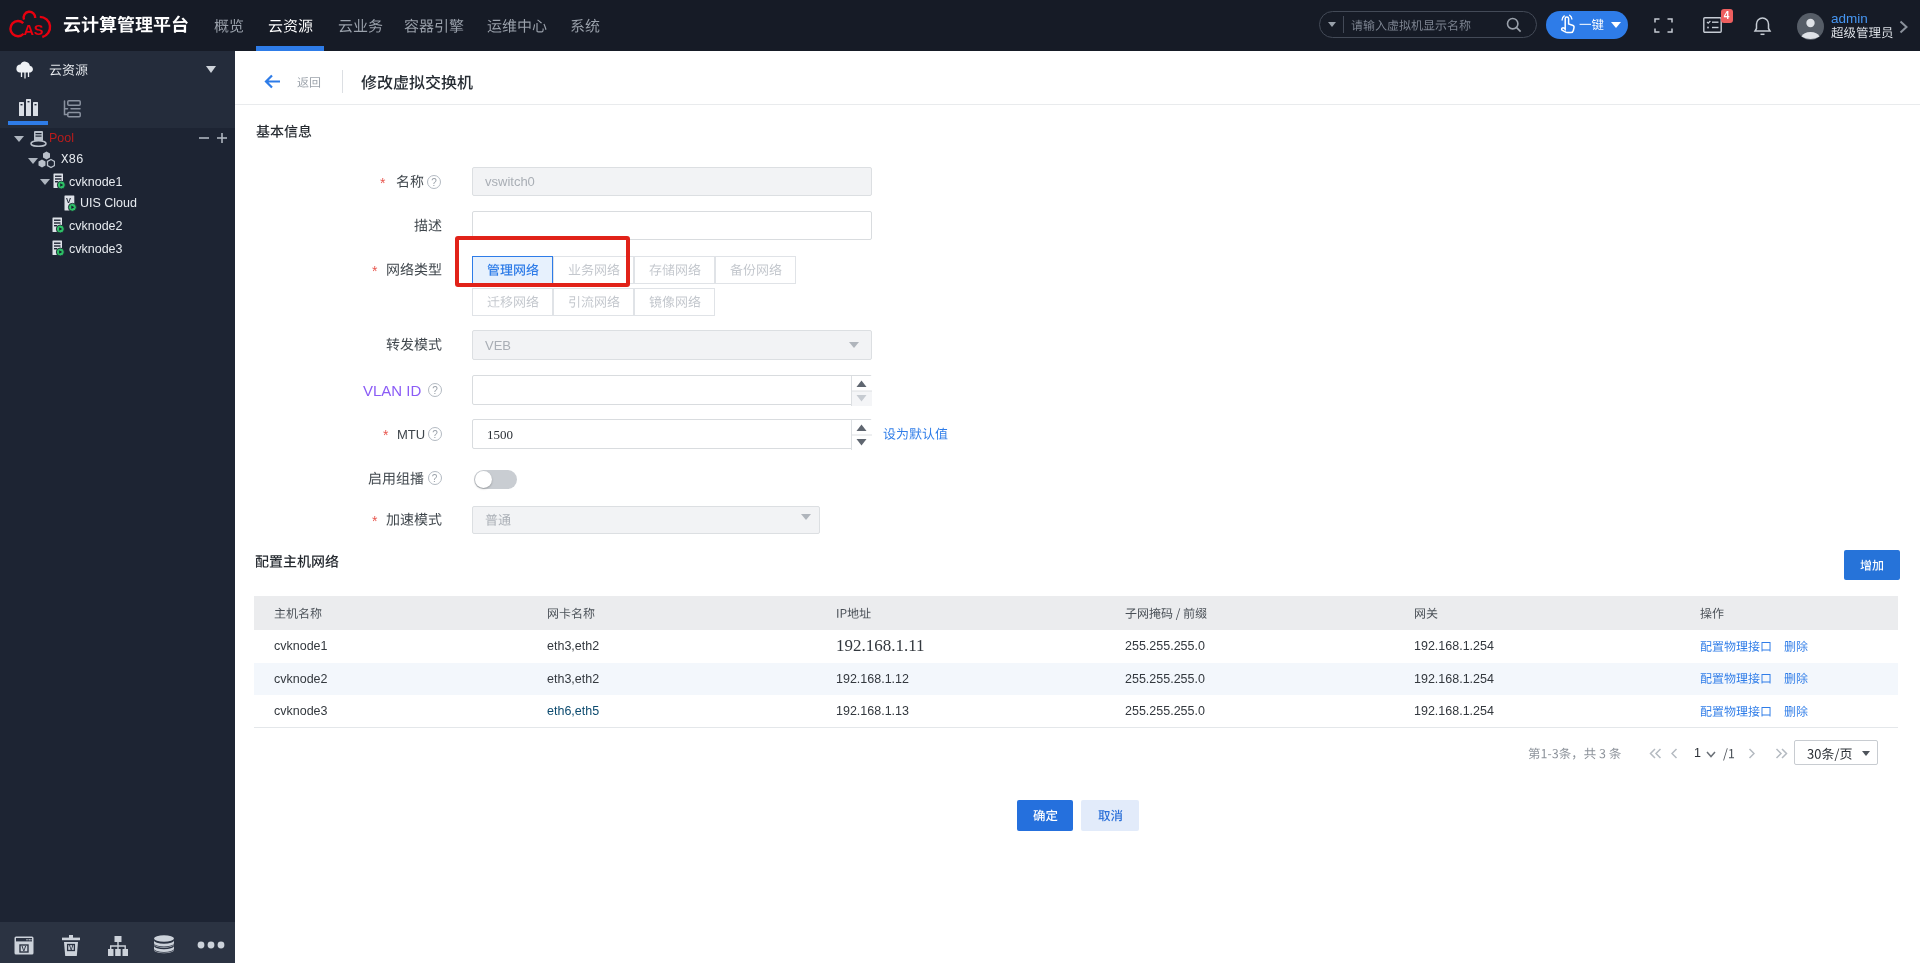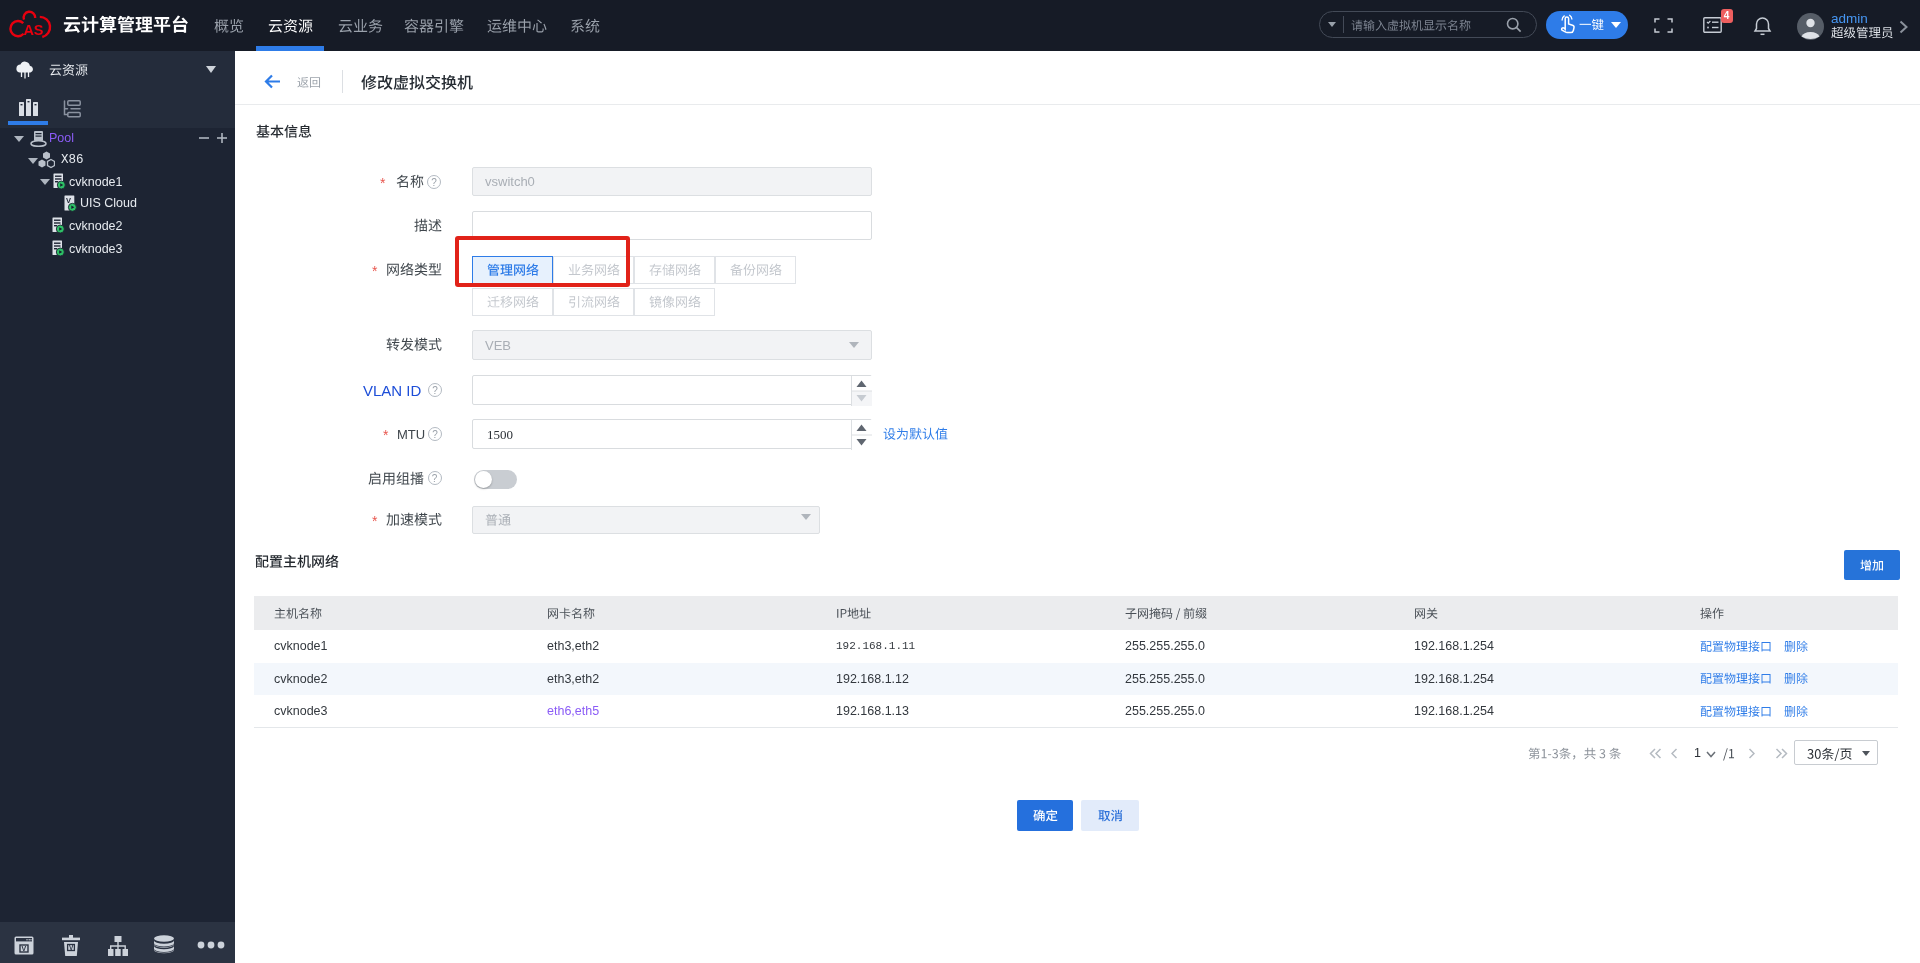--- a/index.html
+++ b/index.html
@@ -283,21 +283,21 @@
 <div class="abs" style="left:8px;top:121px;width:40px;height:4px;background:#2e7ce8"></div>
 <div class="abs" style="left:14px;top:135.5px;width:0;height:0;border-left:5px solid transparent;border-right:5px solid transparent;border-top:6px solid #aeb5bf"></div>
 <svg class="abs" style="left:30px;top:130px" width="17" height="17" viewBox="0 0 17 17" fill="#b9c0ca">
 <rect x="4" y="1" width="9" height="10" rx="1"></rect>
       <g fill="#1d2433">
         <rect x="5.5" y="3" width="6" height="1.2"></rect>
         <rect x="5.5" y="5.5" width="6" height="1.2"></rect>
       </g>
 <ellipse cx="8.5" cy="13.5" rx="7.5" ry="2.8" fill="none" stroke="#b9c0ca" stroke-width="1.5"></ellipse>
     </svg>
-<div class="abs" style="left:49px;top:131.2px;font-family:'Liberation Sans',sans-serif;font-size:12.5px;line-height:14px;color:#8b5cf6">Pool</div>
+<div class="abs" style="left:49px;top:131.2px;font-family:'Liberation Sans',sans-serif;font-size:12.5px;line-height:14px;color:#b91c1c">Pool</div>
 <svg class="abs" style="left:198px;top:130px" width="30" height="16" viewBox="0 0 30 16" stroke="#aeb5bf" stroke-width="1.6" fill="none">
 <line x1="1" y1="8" x2="11" y2="8"></line>
       <line x1="19" y1="8" x2="29" y2="8"></line>
       <line x1="24" y1="3" x2="24" y2="13"></line>
     </svg>
 <div class="abs" style="left:28px;top:157.5px;width:0;height:0;border-left:5px solid transparent;border-right:5px solid transparent;border-top:6px solid #aeb5bf"></div>
 <svg class="abs" style="left:38px;top:151px" width="17" height="18" viewBox="0 0 17 18" fill="#b9c0ca">
 <path d="M8.5 0.5 l3.5 2 v4 l-3.5 2 -3.5-2 v-4 Z"></path>
       <path d="M4 8.5 l3.5 2 v4 l-3.5 2 -3.5-2 v-4 Z"></path>
       <path d="M13 8.5 l3.5 2 v4 l-3.5 2 -3.5-2 v-4 Z" fill="none" stroke="#b9c0ca" stroke-width="1.3"></path>
@@ -478,21 +478,21 @@
 <div class="abs" style="left:455px;top:236px;width:175px;height:51px;border:4px solid #e12219;border-radius:3px;z-index:5"></div>
 <svg style="position:absolute;left:386.0px;top:337.4px;overflow:visible;" width="56.0" height="17.1" fill="#3f464c">
       <use href="#r8f6c" transform="translate(0.0,12.6) scale(0.0140,-0.0140)"></use>
       <use href="#r53d1" transform="translate(14.0,12.6) scale(0.0140,-0.0140)"></use>
       <use href="#r6a21" transform="translate(28.0,12.6) scale(0.0140,-0.0140)"></use>
       <use href="#r5f0f" transform="translate(42.0,12.6) scale(0.0140,-0.0140)"></use>
     </svg>
 <div class="abs" style="left:472px;top:330px;width:400px;height:30px;border:1px solid #dcdfe2;border-radius:2px;background:#f2f3f5"></div>
 <div class="abs" style="left:485px;top:339px;font-size:13px;line-height:13px;color:#a9aeb5;font-family:'Liberation Sans',sans-serif">VEB</div>
 <div class="abs" style="left:849px;top:342px;width:0;height:0;border-left:5.5px solid transparent;border-right:5.5px solid transparent;border-top:6.5px solid #b0b5bc"></div>
-<div class="abs" style="left:363px;top:383px;font-size:15px;line-height:15px;color:#1d4ed8;font-family:'Liberation Sans',sans-serif">VLAN ID</div>
+<div class="abs" style="left:363px;top:383px;font-size:15px;line-height:15px;color:#8b5cf6;font-family:'Liberation Sans',sans-serif">VLAN ID</div>
 <div class="abs" style="left:428px;top:383px;width:14px;height:14px;border:1px solid #b3bac2;border-radius:50%;text-align:center;font-size:10px;line-height:13px;color:#9aa1a9;font-family:'Liberation Sans',sans-serif">?</div>
 <div class="abs" style="left:472px;top:375px;width:400px;height:30px;border:1px solid #d9dcdf;border-radius:2px;background:#fff;"></div>
 <svg class="abs" style="left:851px;top:375.5px" width="21" height="30" viewBox="0 0 21 30">
 <rect x="0" y="0" width="21" height="30" fill="#fff"></rect>
 <rect x="0" y="15" width="21" height="15" fill="#f4f5f7"></rect>
 <g stroke="#dcdfe2">
         <line x1="0.5" y1="0" x2="0.5" y2="30"></line>
         <line x1="0" y1="15" x2="21" y2="15"></line>
       </g>
 <path d="M10.5 4.5 l5 6.5 h-10 Z" fill="#5f6670"></path>
@@ -588,21 +588,21 @@
       <use href="#r5173" transform="translate(12.0,10.8) scale(0.0120,-0.0120)"></use>
     </svg>
 <svg style="position:absolute;left:1700.0px;top:606.7px;overflow:visible;" width="24.0" height="14.6" fill="#4a5057">
       <use href="#r64cd" transform="translate(0.0,10.8) scale(0.0120,-0.0120)"></use>
       <use href="#r4f5c" transform="translate(12.0,10.8) scale(0.0120,-0.0120)"></use>
     </svg>
 <div class="abs" style="left:254px;top:662.5px;width:1644px;height:32.5px;background:#f3f7fc"></div>
 <div class="abs" style="left:254px;top:727px;width:1644px;height:1px;background:#e4e7ea"></div>
 <div class="abs" style="left:274px;top:639.25px;font-size:12.5px;line-height:14px;color:#33383e;font-family:'Liberation Sans',sans-serif">cvknode1</div>
 <div class="abs" style="left:547px;top:639.25px;font-size:12.5px;line-height:14px;color:#33383e;font-family:'Liberation Sans',sans-serif">eth3,eth2</div>
-<div class="abs" style="left:836px;top:639.25px;font-size:11px;line-height:14px;color:#33383e;font-family:Liberation Mono, monospace">192.168.1.11</div>
+<div class="abs" style="left:836px;top:639.25px;font-size:17px;line-height:14px;color:#33383e;font-family:Liberation Serif, serif">192.168.1.11</div>
 <div class="abs" style="left:1125px;top:639.25px;font-size:12.5px;line-height:14px;color:#33383e;font-family:'Liberation Sans',sans-serif">255.255.255.0</div>
 <div class="abs" style="left:1414px;top:639.25px;font-size:12.5px;line-height:14px;color:#33383e;font-family:'Liberation Sans',sans-serif">192.168.1.254</div>
 <svg style="position:absolute;left:1700.0px;top:639.8px;overflow:visible;" width="72.0" height="14.6" fill="#2e7ce8">
       <use href="#r914d" transform="translate(0.0,10.8) scale(0.0120,-0.0120)"></use>
       <use href="#r7f6e" transform="translate(12.0,10.8) scale(0.0120,-0.0120)"></use>
       <use href="#r7269" transform="translate(24.0,10.8) scale(0.0120,-0.0120)"></use>
       <use href="#r7406" transform="translate(36.0,10.8) scale(0.0120,-0.0120)"></use>
       <use href="#r63a5" transform="translate(48.0,10.8) scale(0.0120,-0.0120)"></use>
       <use href="#r53e3" transform="translate(60.0,10.8) scale(0.0120,-0.0120)"></use>
     </svg>
@@ -621,21 +621,21 @@
       <use href="#r7269" transform="translate(24.0,10.8) scale(0.0120,-0.0120)"></use>
       <use href="#r7406" transform="translate(36.0,10.8) scale(0.0120,-0.0120)"></use>
       <use href="#r63a5" transform="translate(48.0,10.8) scale(0.0120,-0.0120)"></use>
       <use href="#r53e3" transform="translate(60.0,10.8) scale(0.0120,-0.0120)"></use>
     </svg>
 <svg style="position:absolute;left:1784.0px;top:672.2px;overflow:visible;" width="24.0" height="14.6" fill="#2e7ce8">
       <use href="#r5220" transform="translate(0.0,10.8) scale(0.0120,-0.0120)"></use>
       <use href="#r9664" transform="translate(12.0,10.8) scale(0.0120,-0.0120)"></use>
     </svg>
 <div class="abs" style="left:274px;top:704.25px;font-size:12.5px;line-height:14px;color:#33383e;font-family:'Liberation Sans',sans-serif">cvknode3</div>
-<div class="abs" style="left:547px;top:704.25px;font-size:12.5px;line-height:14px;color:#8b5cf6;font-family:'Liberation Sans',sans-serif">eth6,eth5</div>
+<div class="abs" style="left:547px;top:704.25px;font-size:12.5px;line-height:14px;color:#0c4a6e;font-family:'Liberation Sans',sans-serif">eth6,eth5</div>
 <div class="abs" style="left:836px;top:704.25px;font-size:12.5px;line-height:14px;color:#33383e;font-family:'Liberation Sans',sans-serif">192.168.1.13</div>
 <div class="abs" style="left:1125px;top:704.25px;font-size:12.5px;line-height:14px;color:#33383e;font-family:'Liberation Sans',sans-serif">255.255.255.0</div>
 <div class="abs" style="left:1414px;top:704.25px;font-size:12.5px;line-height:14px;color:#33383e;font-family:'Liberation Sans',sans-serif">192.168.1.254</div>
 <svg style="position:absolute;left:1700.0px;top:704.8px;overflow:visible;" width="72.0" height="14.6" fill="#2e7ce8">
       <use href="#r914d" transform="translate(0.0,10.8) scale(0.0120,-0.0120)"></use>
       <use href="#r7f6e" transform="translate(12.0,10.8) scale(0.0120,-0.0120)"></use>
       <use href="#r7269" transform="translate(24.0,10.8) scale(0.0120,-0.0120)"></use>
       <use href="#r7406" transform="translate(36.0,10.8) scale(0.0120,-0.0120)"></use>
       <use href="#r63a5" transform="translate(48.0,10.8) scale(0.0120,-0.0120)"></use>
       <use href="#r53e3" transform="translate(60.0,10.8) scale(0.0120,-0.0120)"></use>

